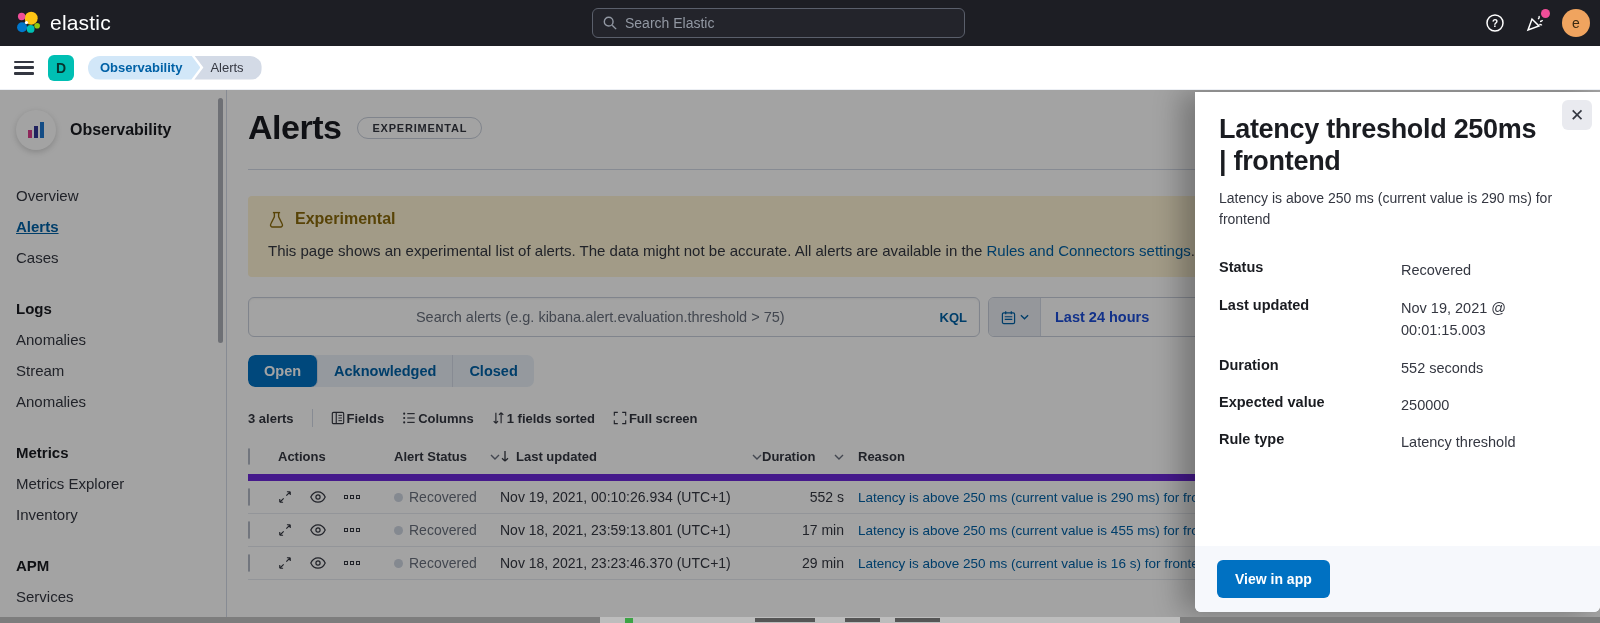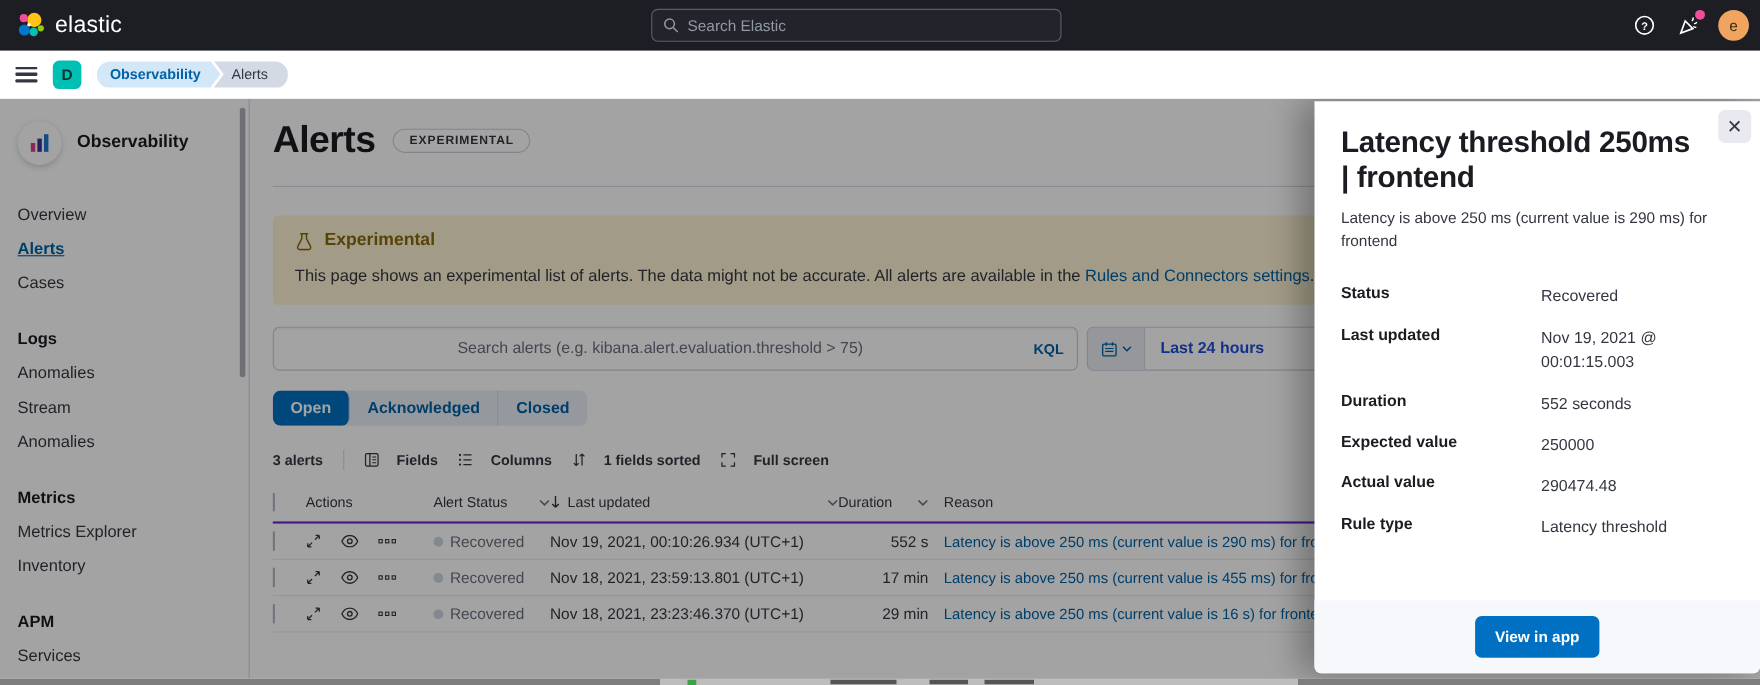--- a/index.html
+++ b/index.html
@@ -64,26 +64,26 @@
   .dp-value { display:flex; align-items:center; padding:0 14px; font-size:14.5px; color:#1d4ed8; cursor:pointer;font-weight:bold; }
 
   .tabs { margin-top:18px; display:inline-flex; border-radius:7px; overflow:hidden; background:#e9f0f8; }
   .tab { font-size:14.5px; padding:8px 16px; color:#0061a6; font-weight:600; cursor:pointer; border-right:1px solid #d3dae6; }
   .tab:last-child { border-right:none; }
   .tab.active { background:#0071c2; color:#fff; border-radius:7px; }
 
   .toolbar { margin-top:22px; display:flex; align-items:center; gap:18px; font-size:13px; color:#343741; }
   .tb-count { font-weight:bold; }
   .tb-sep { width:1px; height:18px; background:#d3dae6; }
-  .tb-btn { display:flex; align-items:center; gap:16px; cursor:pointer; font-weight:600; }
+  .tb-btn { display:flex; align-items:center; gap:2px; cursor:pointer; font-weight:600; }
 
   
   .grid { margin-top:14px; width:1012px; }
   .g-row { display:flex; align-items:center; }
-  .g-head { padding:8px 0 10px; border-bottom:2px solid #6d28d9; font-size:13px; font-weight:normal; color:#343741; }
+  .g-head { padding:8px 0 10px; border-bottom:7px solid #6d28d9; font-size:13px; font-weight:bold; color:#343741; }
   .c-check { flex:0 0 30px; }
   .c-actions { flex:0 0 116px; display:flex; align-items:center; gap:18px; }
   .c-status { flex:0 0 106px; display:flex; align-items:center; gap:6px; }
   .c-updated { flex:0 0 262px; display:flex; align-items:center; gap:6px; }
   .c-duration { flex:0 0 82px; display:flex; align-items:center; justify-content:flex-end; gap:6px; text-align:right; }
   .c-reason { flex:1; padding-left:14px; }
   .chev { color:#69707d; display:inline-flex; margin-left:auto; }
   .g-body .g-row { padding:8px 0; border-bottom:1px solid #e6e9f0; font-size:14px; }
   .checkbox { width:16px; height:16px; border:1px solid #b2b9c6; border-radius:4px; background:#fff; cursor:pointer; }
   .row-icon { cursor:pointer; display:inline-flex; color:#343741; }
@@ -95,21 +95,21 @@
 
   
   .flyout { position:absolute; top:2px; right:0; bottom:5px; width:405px; background:#fff; z-index:60; box-shadow:-14px 0 28px rgba(0,0,0,.28); border-radius:0 0 6px 6px; padding:22px 24px 0; }
   .fly-close { position:absolute; top:8px; right:8px; width:30px; height:30px; border-radius:6px; background:#e9eaef; display:flex; align-items:center; justify-content:center; font-size:17px; color:#343741; cursor:pointer; }
   .fly-title { font-size:27px; line-height:1.18; font-weight:bold; color:#1a1c21; letter-spacing:-.3px; padding-right:26px; }
   .fly-sub { margin-top:10px; font-size:14px; line-height:1.55; color:#343741; }
   .fly-fields { margin-top:28px; }
   .fly-fieldrow { display:flex; margin-bottom:15px; }
   .fly-fieldrow dt { flex:0 0 182px; font-weight:bold; font-size:14.5px; color:#1a1c21; }
   .fly-fieldrow dd { flex:1; font-size:14.5px; color:#343741; line-height:1.55; }
-  .fly-foot { position:absolute; left:0; right:0; bottom:0; height:66px; background:#f6f8fc; border-radius:0 0 6px 6px; display:flex; align-items:center; justify-content:center; padding:0 22px; }
+  .fly-foot { position:absolute; left:0; right:0; bottom:0; height:66px; background:#f6f8fc; border-radius:0 0 6px 6px; display:flex; align-items:center; justify-content:flex-start; padding:0 22px; }
   .btn-primary { background:#0071c2; color:#fff; font-weight:bold; font-size:14px; border:none; border-radius:6px; padding:11px 18px; cursor:pointer; }
 
   
   .bottom-strip { position:absolute; left:0; right:0; top:617px; height:6px; background:#7d7d7d; z-index:120; overflow:hidden; }
   .bs-light { position:absolute; left:600px; width:580px; top:0; bottom:0; background:#bdbdbd; }
   .bs-green { position:absolute; left:625px; top:1px; width:8px; height:5px; background:#3ca345; }
   .bs-mark { position:absolute; top:1px; height:4px; background:#555; }
 </style>
 </head>
 <body>
@@ -439,24 +439,20 @@
           </div>
           <div class="fly-fieldrow">
             <dt>Duration</dt>
             <dd>552 seconds</dd>
           </div>
           <div class="fly-fieldrow">
             <dt>Expected value</dt>
             <dd>250000</dd>
           </div>
           <div class="fly-fieldrow">
-            <dt>Actual value</dt>
-            <dd>290474.48</dd>
-          </div>
-          <div class="fly-fieldrow">
             <dt>Rule type</dt>
             <dd>Latency threshold</dd>
           </div>
         </dl>
       <footer class="fly-foot">
         <button class="btn-primary">View in app</button>
       </footer>
     </section>
   </div>
 

